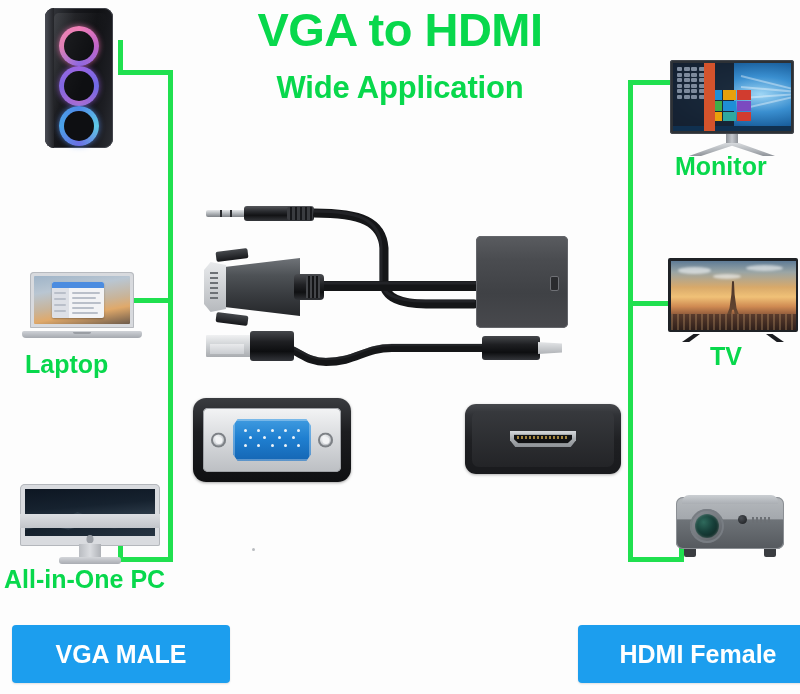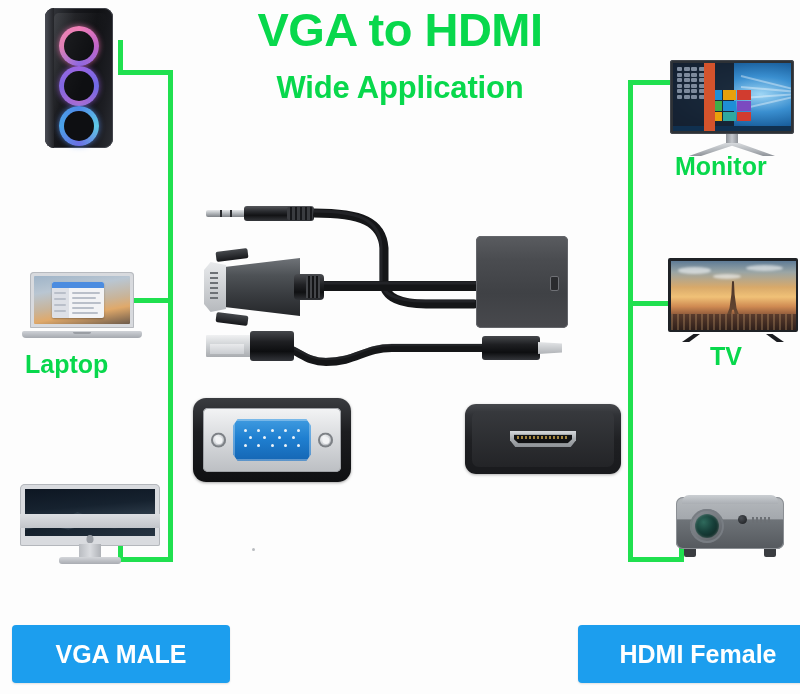--- a/index.html
+++ b/index.html
@@ -461,20 +461,21 @@
         <div class="imac-mt"></div>
         <div class="imac-mt2"></div>
         <div class="imac-txt"></div>
       </div>
       <div class="imac-chin"></div>
     </div>
     <div class="imac-logo"></div>
     <div class="imac-neck"></div>
     <div class="imac-foot"></div>
   </div>
+  <div class="dlabel" style="left:4px;top:565px;">All-in-One PC</div>
 
   <div class="monitor">
     <div class="mon-lid">
       <div class="mon-screen">
         <div class="mon-ray" style="left:58%;top:18%;width:60%;height:2px;transform:rotate(14deg);"></div>
         <div class="mon-ray" style="left:58%;top:34%;width:58%;height:2px;transform:rotate(5deg);"></div>
         <div class="mon-ray" style="left:58%;top:50%;width:60%;height:2px;transform:rotate(-4deg);"></div>
         <div class="mon-ray" style="left:58%;top:66%;width:56%;height:2px;transform:rotate(-13deg);"></div>
         <div class="mon-start"></div>
         <div class="mon-apps">

